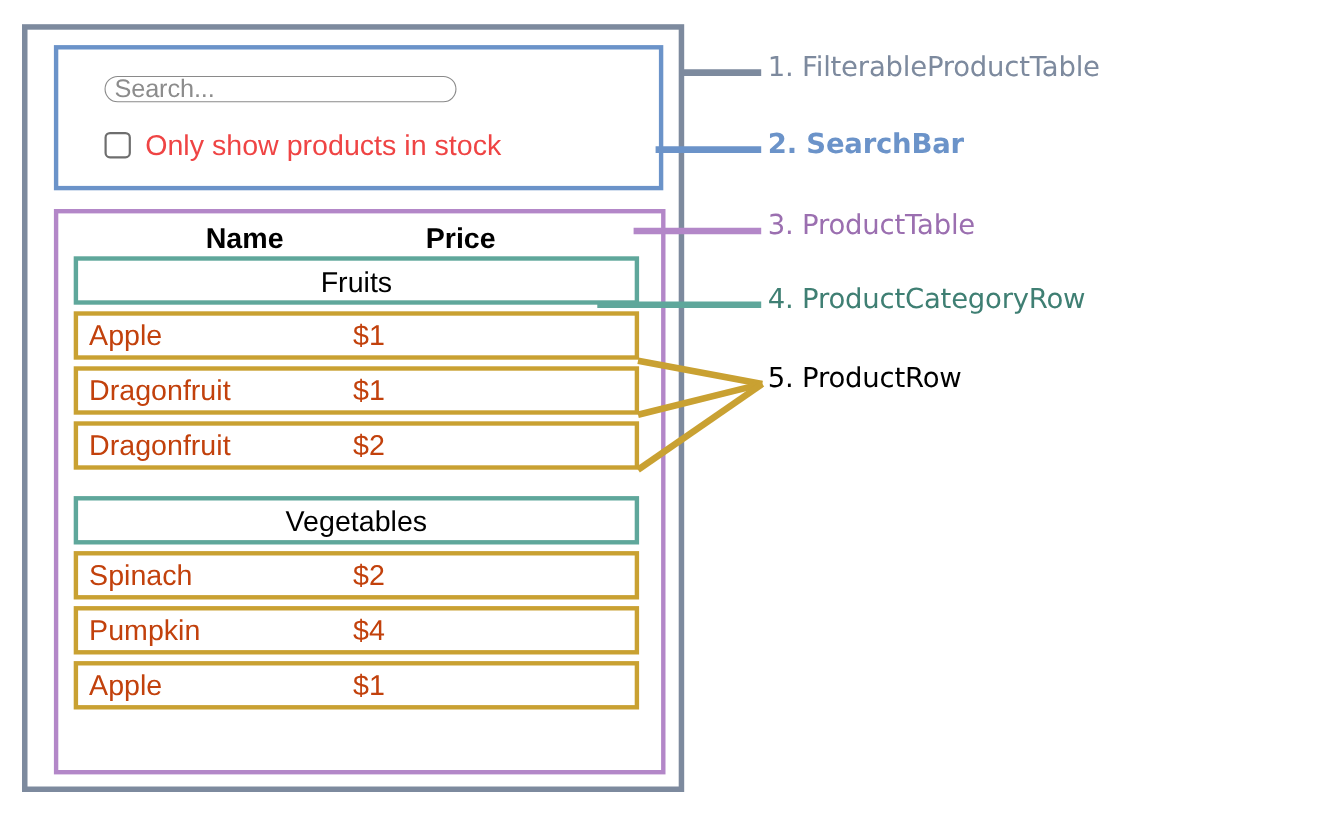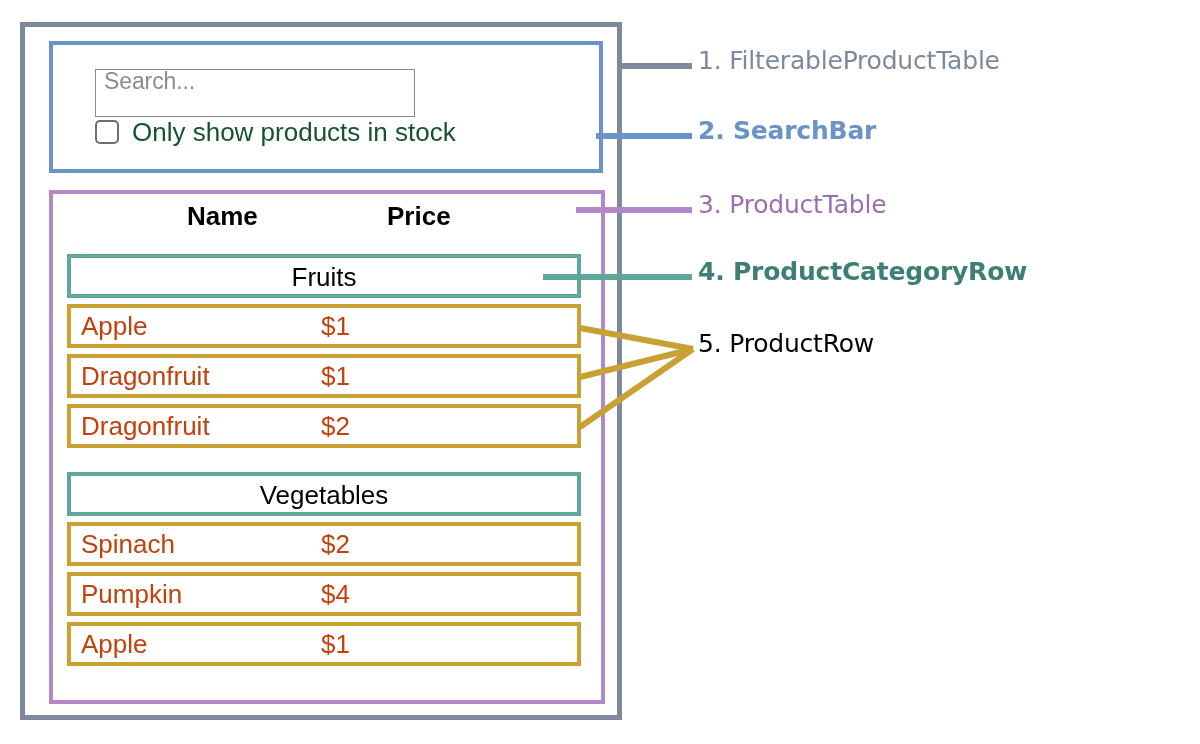--- a/index.html
+++ b/index.html
@@ -10,36 +10,36 @@
   
   #svg-annotations{position:absolute;left:0;top:0;width:1200px;height:744px;pointer-events:none;}
 
   
   .outer-box{position:absolute;left:20px;top:22px;width:602px;height:698px;
              border:5px solid #7d8a9e;background:#fff;box-sizing:border-box;}
 
   
   .searchbar-box{position:absolute;left:24px;top:14px;width:554px;height:132px;
                  border:4px solid #6b93c9;background:#fff;box-sizing:border-box;}
-  .search-input{position:absolute;left:42px;top:24px;width:320px;height:48px;
-                border:1.5px solid #8a8a8a;border-radius:0;background:#fff;
-                box-sizing:border-box;display:flex;align-items:flex-start;padding-left:8px;}
+  .search-input{position:absolute;left:42px;top:24px;width:320px;height:24px;
+                border:1.5px solid #8a8a8a;border-radius:16px;background:#fff;
+                box-sizing:border-box;display:flex;align-items:flex-end;padding-left:8px;}
   .search-placeholder{font-size:23px;color:#8c8c8c;line-height:1;letter-spacing:-.1px;}
   .checkbox-row{position:absolute;left:42px;top:74px;display:flex;align-items:center;gap:13px;}
   .checkbox-square{width:24px;height:24px;border:2px solid #6e6e6e;border-radius:5px;
                    background:#fff;box-sizing:border-box;flex:none;}
-  .checkbox-label{font-size:26px;color:#14532d;font-weight:400;line-height:1;white-space:nowrap;}
+  .checkbox-label{font-size:26px;color:#ef4444;font-weight:400;line-height:1;white-space:nowrap;}
 
   
   .producttable-box{position:absolute;left:24px;top:163px;width:556px;height:514px;
                     border:4px solid #b387c8;background:#fff;box-sizing:border-box;}
 
   .table-inner{position:absolute;left:14px;top:0;width:514px;}
 
-  .th-row{position:relative;height:60px;}
+  .th-row{position:relative;height:39px;}
   .th{position:absolute;top:9px;font-size:26px;font-weight:bold;color:#000;line-height:1;}
   .th-name{left:120px;}
   .th-price{left:320px;}
 
   .category-row{position:relative;height:44px;margin-bottom:6px;
                 border:4px solid #5fa79b;background:#fff;box-sizing:border-box;
                 display:flex;align-items:center;justify-content:center;}
   .category-row .cat-label{font-size:26px;font-weight:normal;color:#000;line-height:1;
                            position:relative;top:1px;}
 
@@ -149,21 +149,21 @@
 <div class="legend-label" style="left:698px;top:118px;color:#6b93c9;font-weight:bold;">
   <span>2. </span>
   <span>SearchBar</span>
 </div>
 
 <div class="legend-label" style="left:698px;top:192px;color:#9b6fb0;">
   <span>3. </span>
   <span>ProductTable</span>
 </div>
 
-<div class="legend-label" style="left:698px;top:259px;color:#3f7f73;font-weight:bold;">
+<div class="legend-label" style="left:698px;top:259px;color:#3f7f73;">
   <span>4. </span>
   <span>ProductCategoryRow</span>
 </div>
 
 <div class="legend-label" style="left:698px;top:331px;color:#000000;">
   <span>5. </span>
   <span>ProductRow</span>
 </div>
 
 </body></html>

